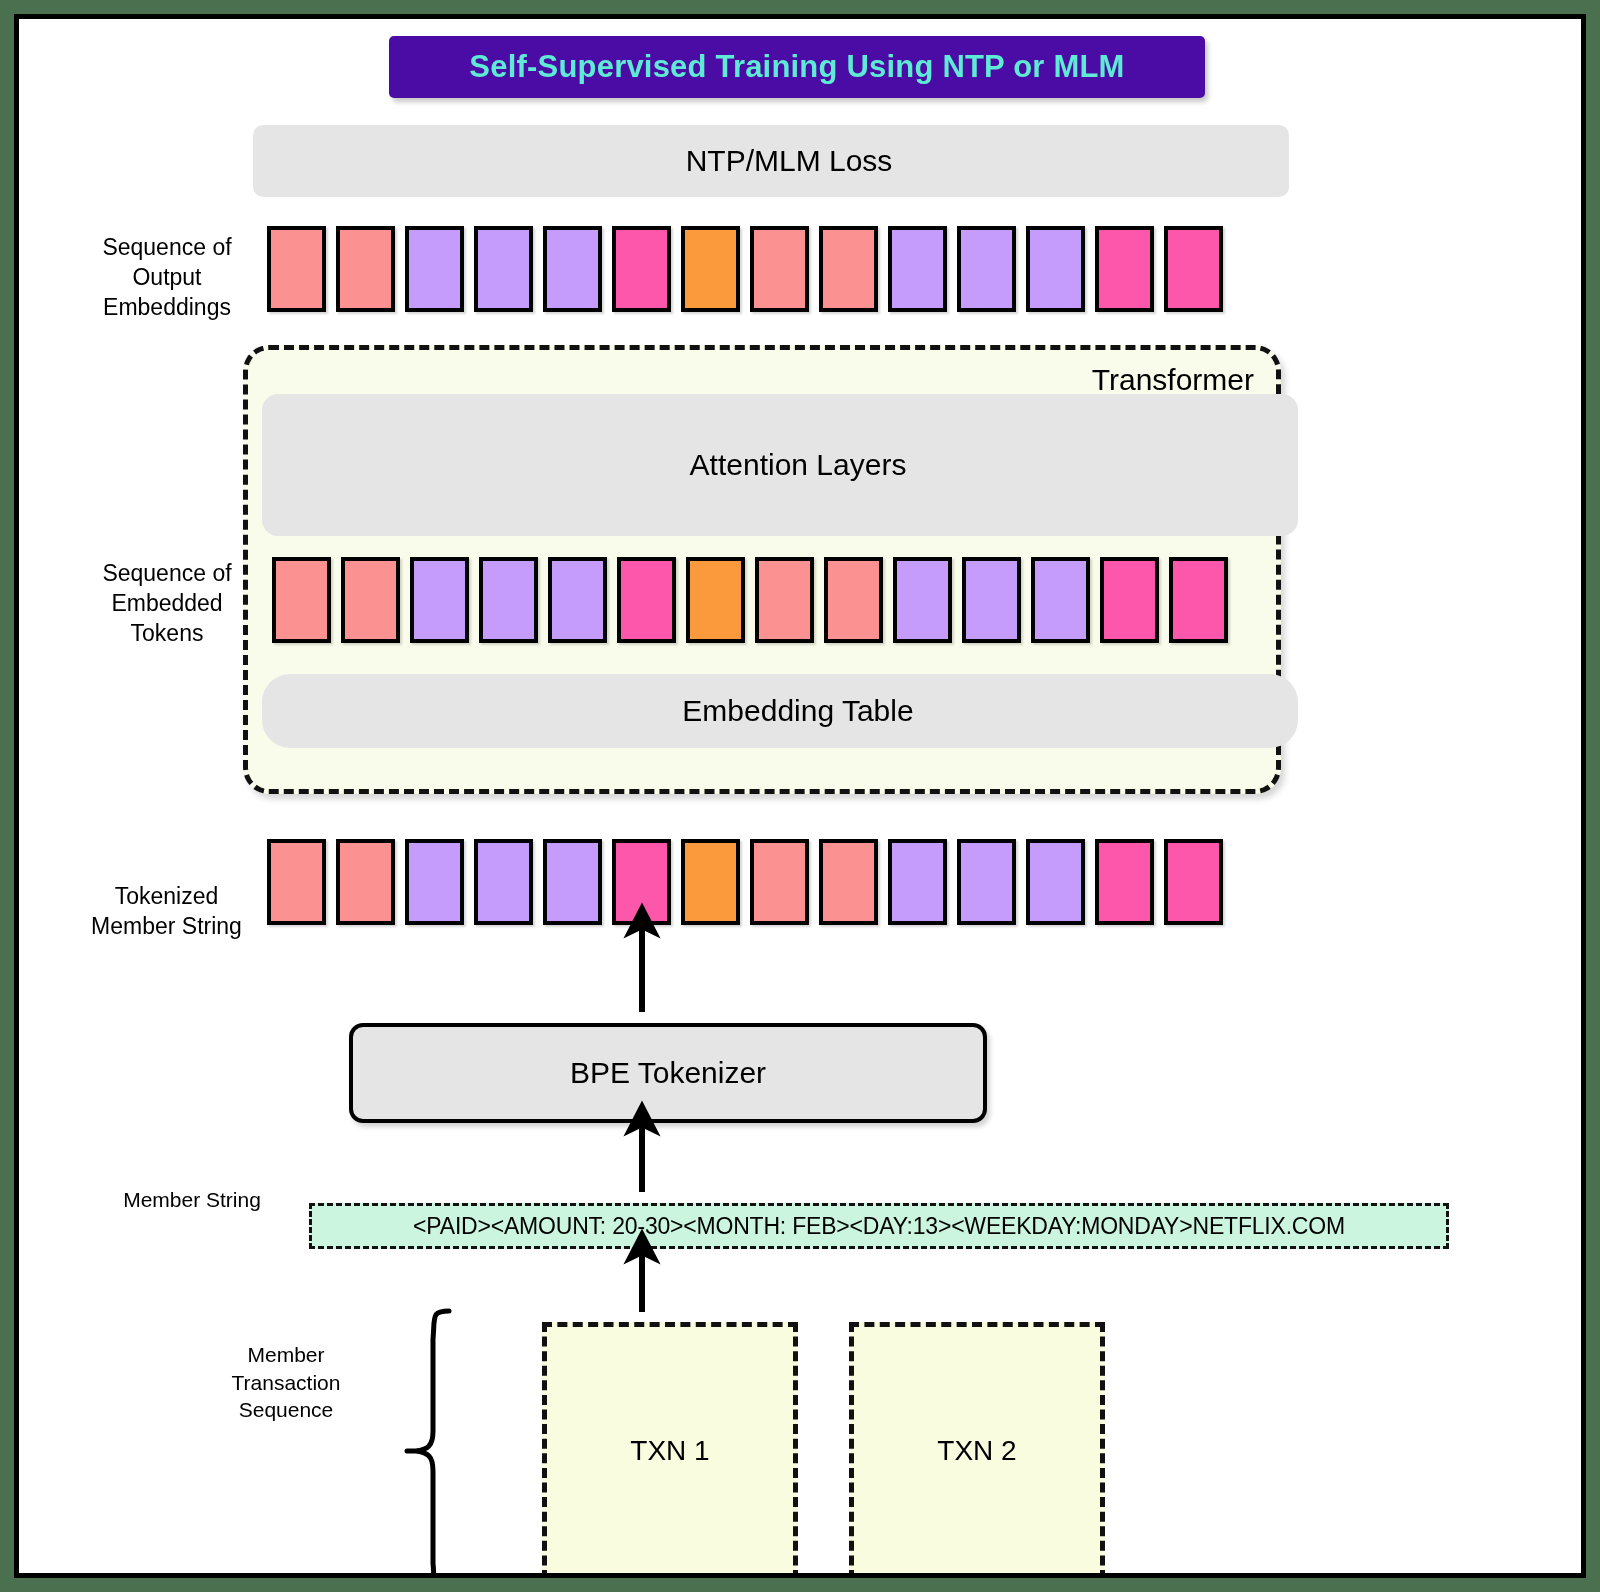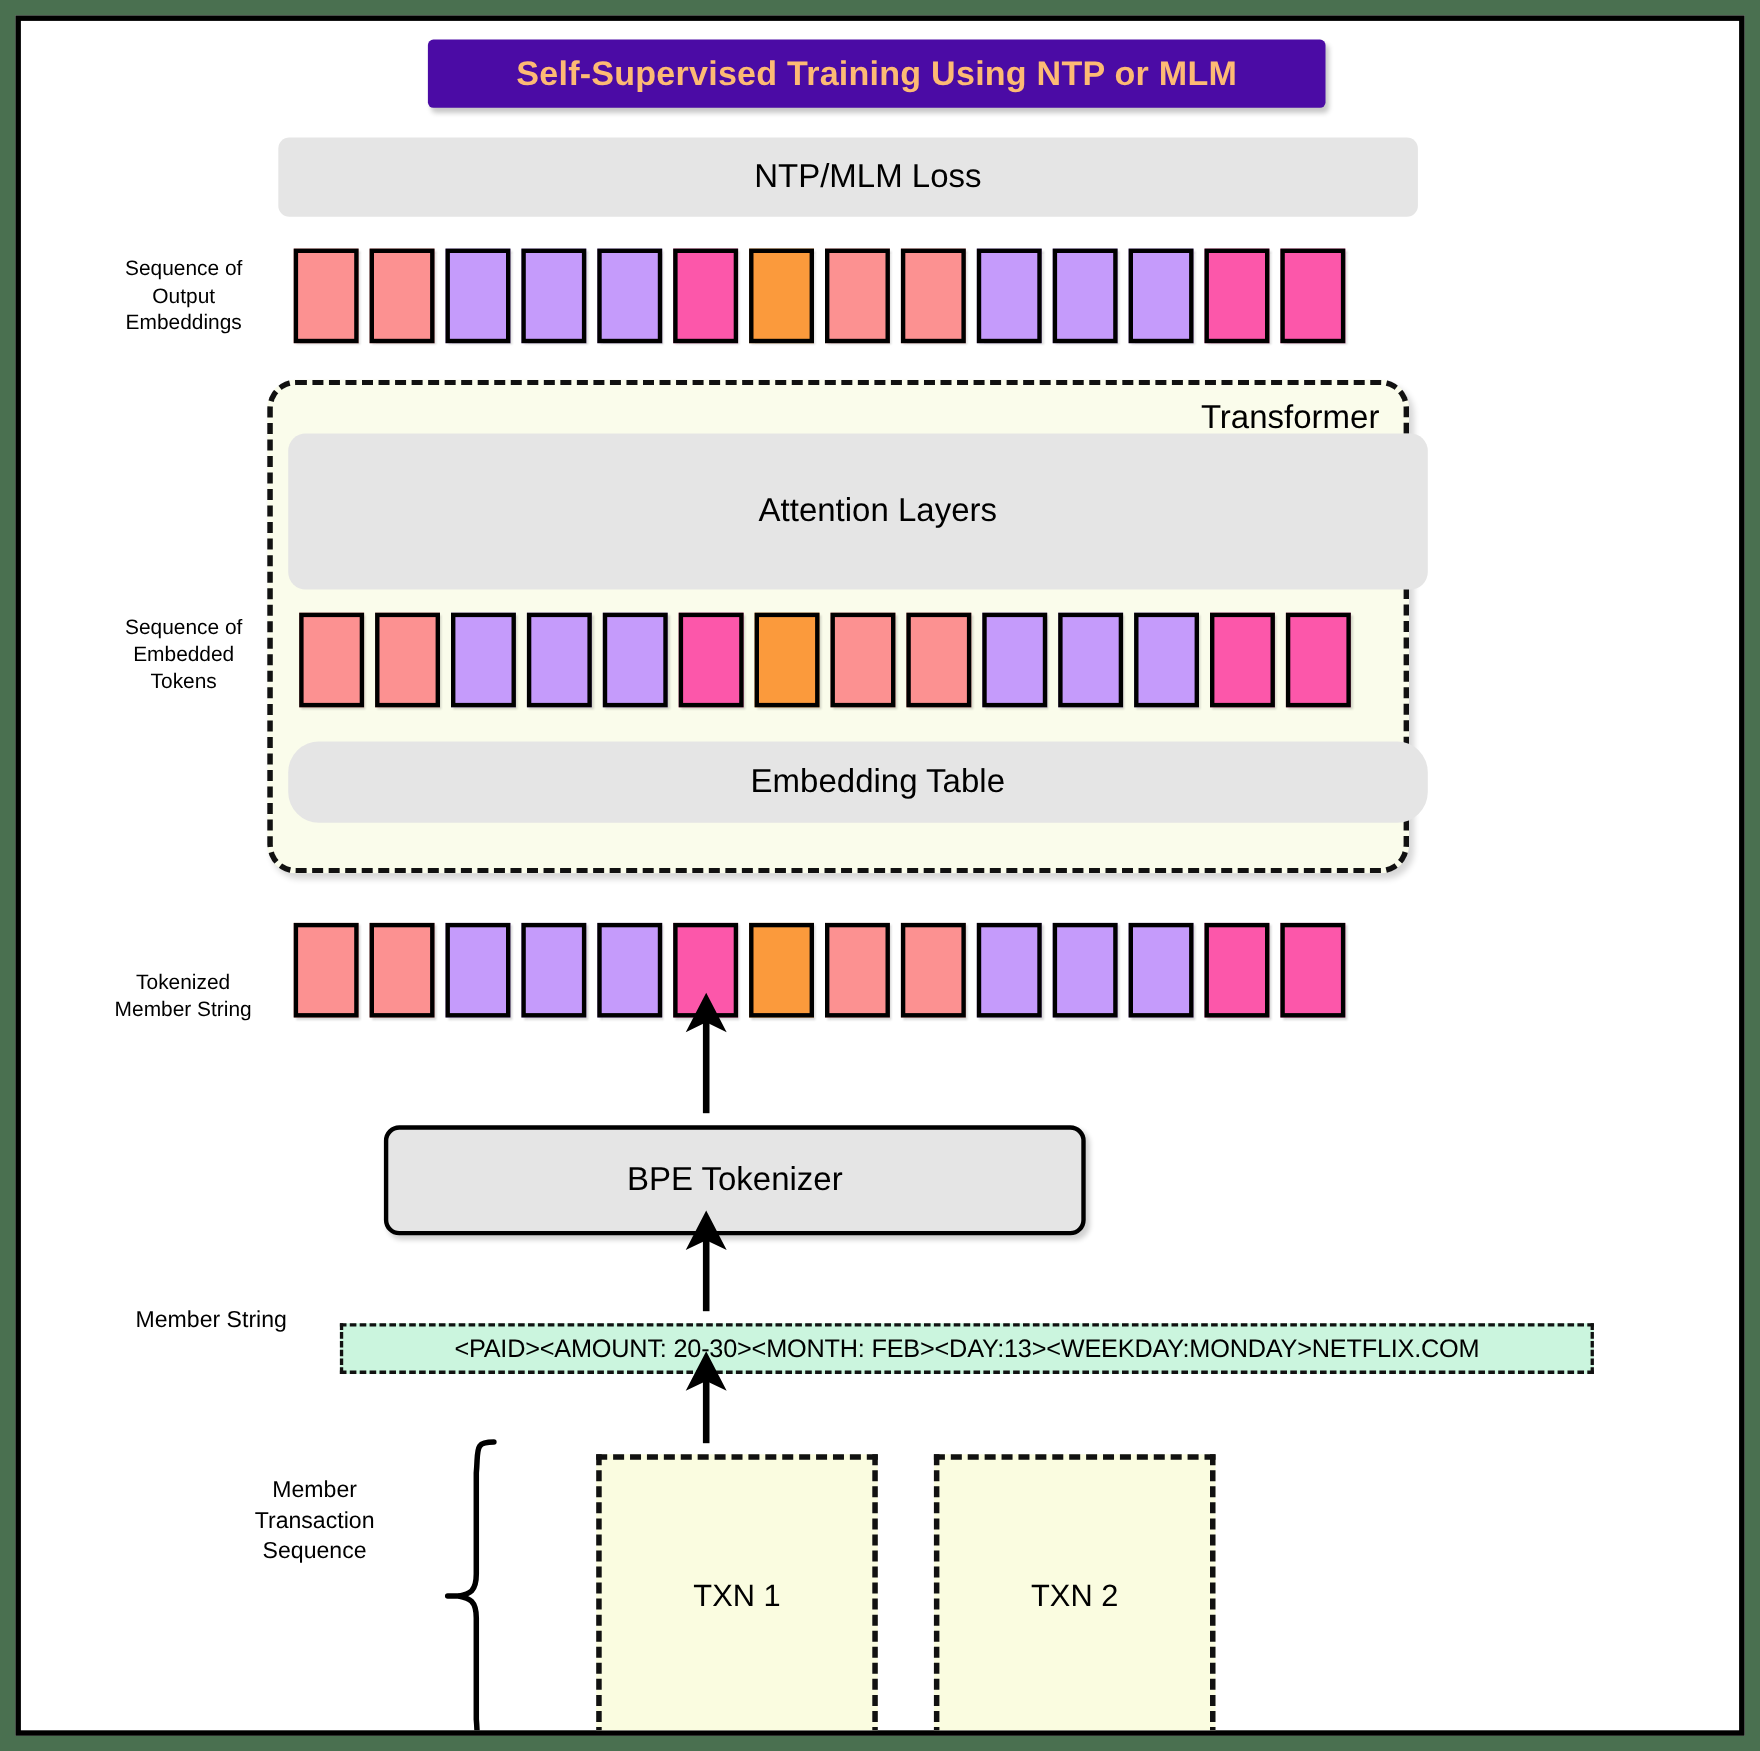--- a/index.html
+++ b/index.html
@@ -36,21 +36,21 @@
     position: absolute;
     left: 370px;
     top: 17px;
     width: 816px;
     height: 62px;
     background: #4B0BA5;
     border-radius: 5px;
     display: flex;
     align-items: center;
     justify-content: center;
-    color: #fdba74;
+    color: #5eead4;
     font-size: 31px;
     font-weight: bold;
     letter-spacing: 0.2px;
     box-shadow: 3px 4px 5px rgba(0,0,0,0.22);
   }
 
   
   .grey-panel {
     position: absolute;
     background: #E5E5E5;
@@ -101,21 +101,21 @@
     box-shadow: 2px 2px 2px rgba(0,0,0,0.16);
   }
 
   #row-output  { left: 248px; top: 207px; }
   #row-embedded{ left: 253px; top: 538px; }
   #row-tokenized{left: 248px; top: 820px; }
 
   
   .row-label {
     position: absolute;
-    font-size: 19px;
+    font-size: 23px;
     line-height: 1.30;
     text-align: center;
     color: #000000;
     white-space: pre-line;
   }
   #label-output    { left: 48px; top: 214px;  width: 200px; }
   #label-embedded  { left: 48px; top: 540px;  width: 200px; }
   #label-tokenized { left: 40px; top: 863px;  width: 215px; }
   #label-member-string {
     position: absolute;

